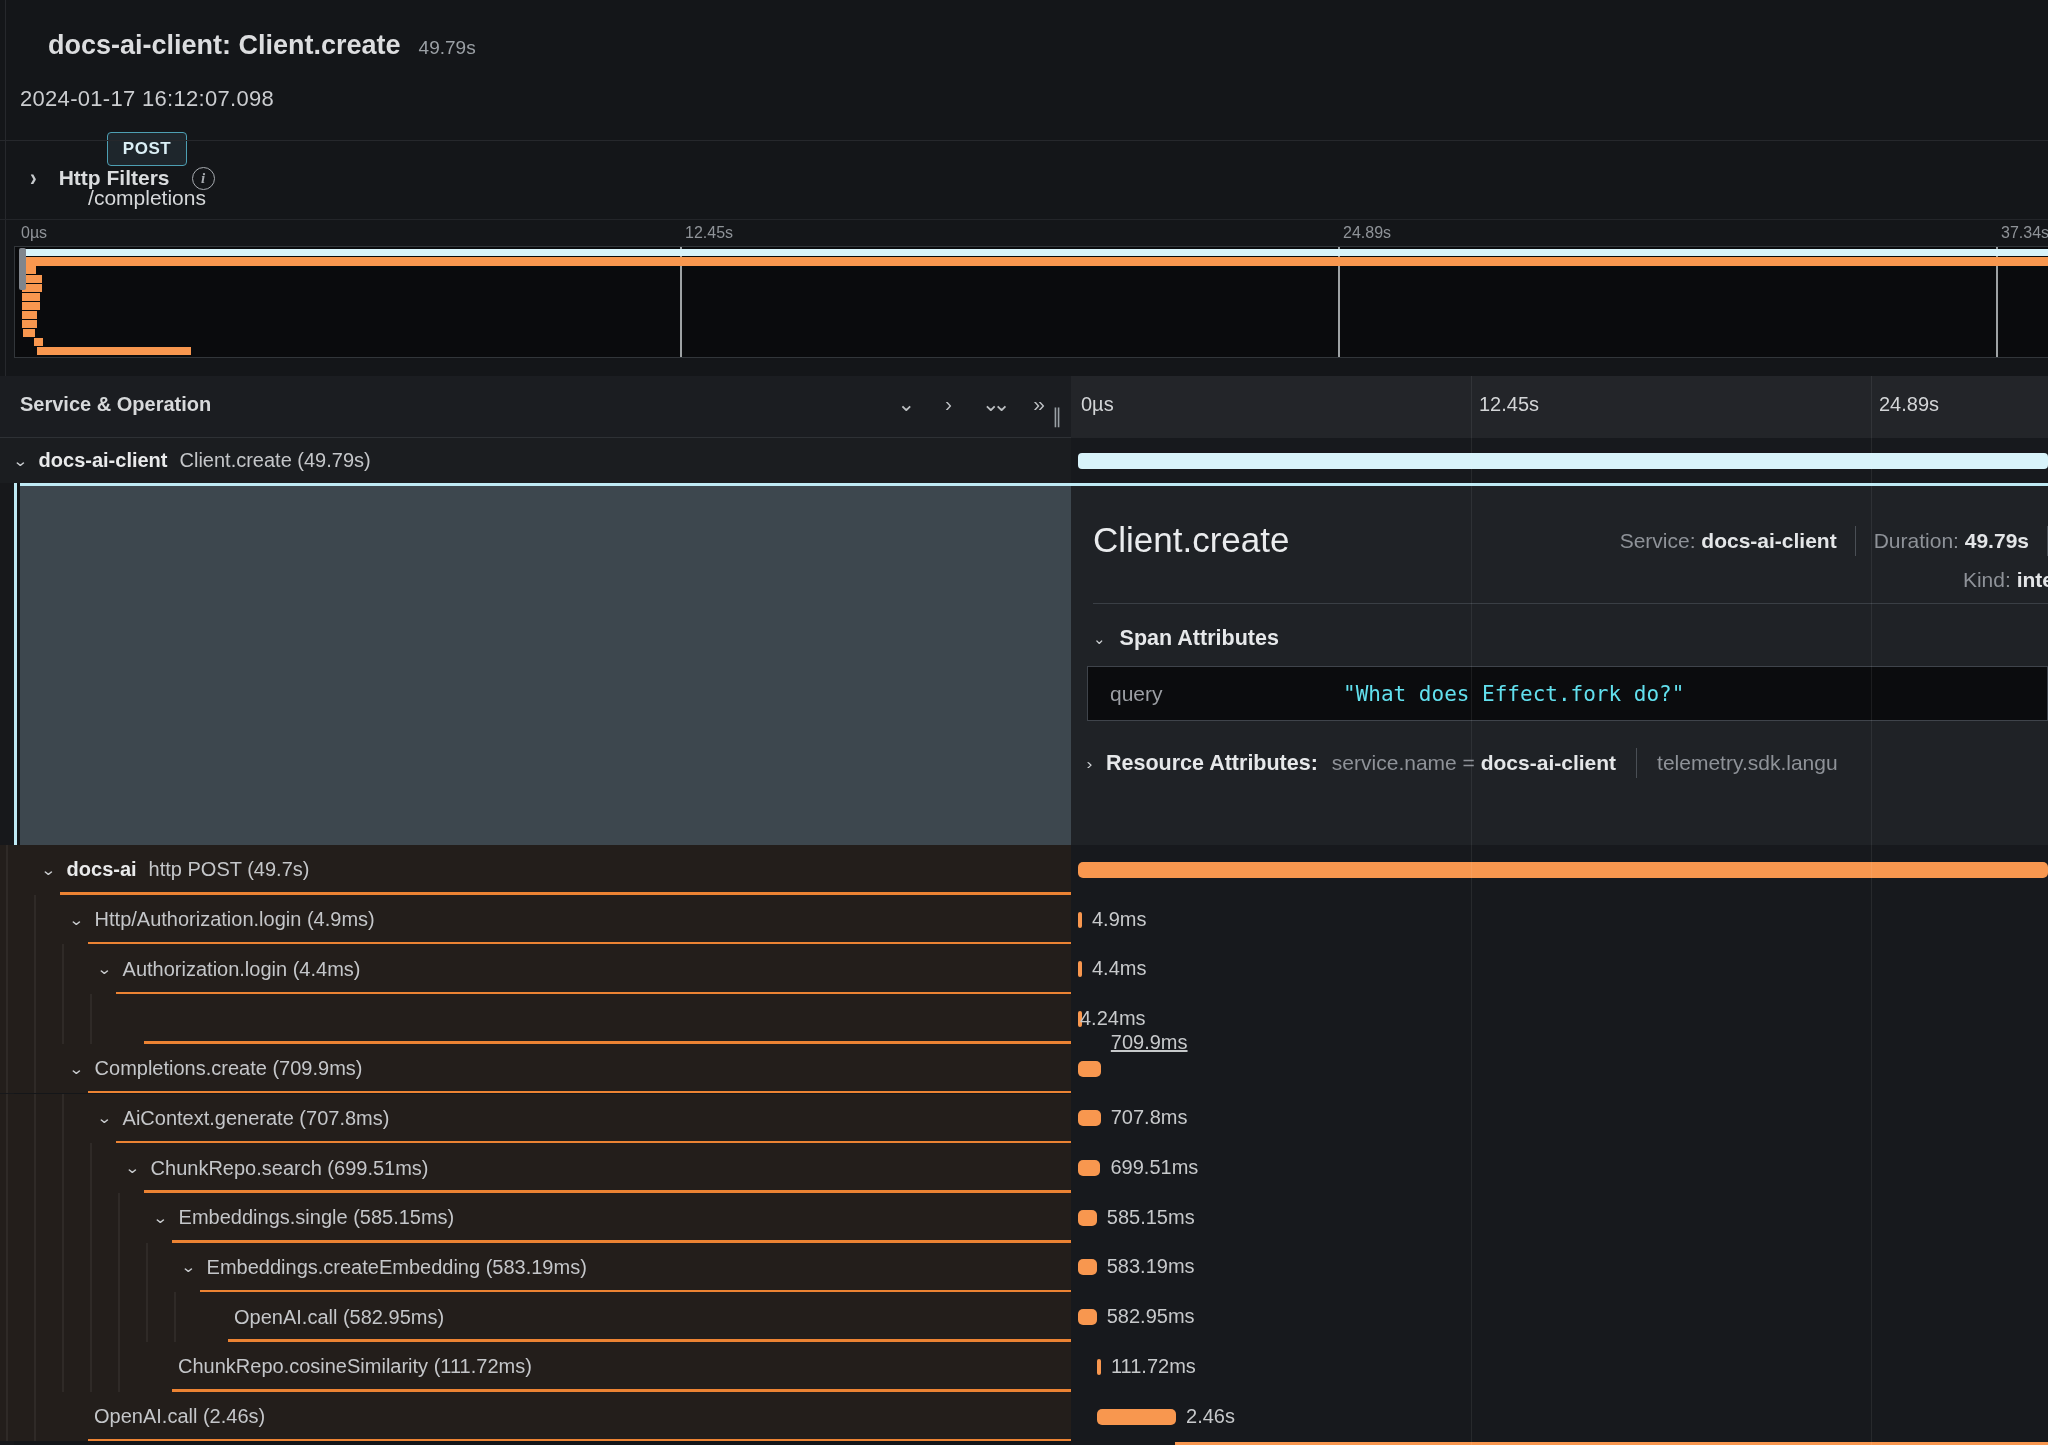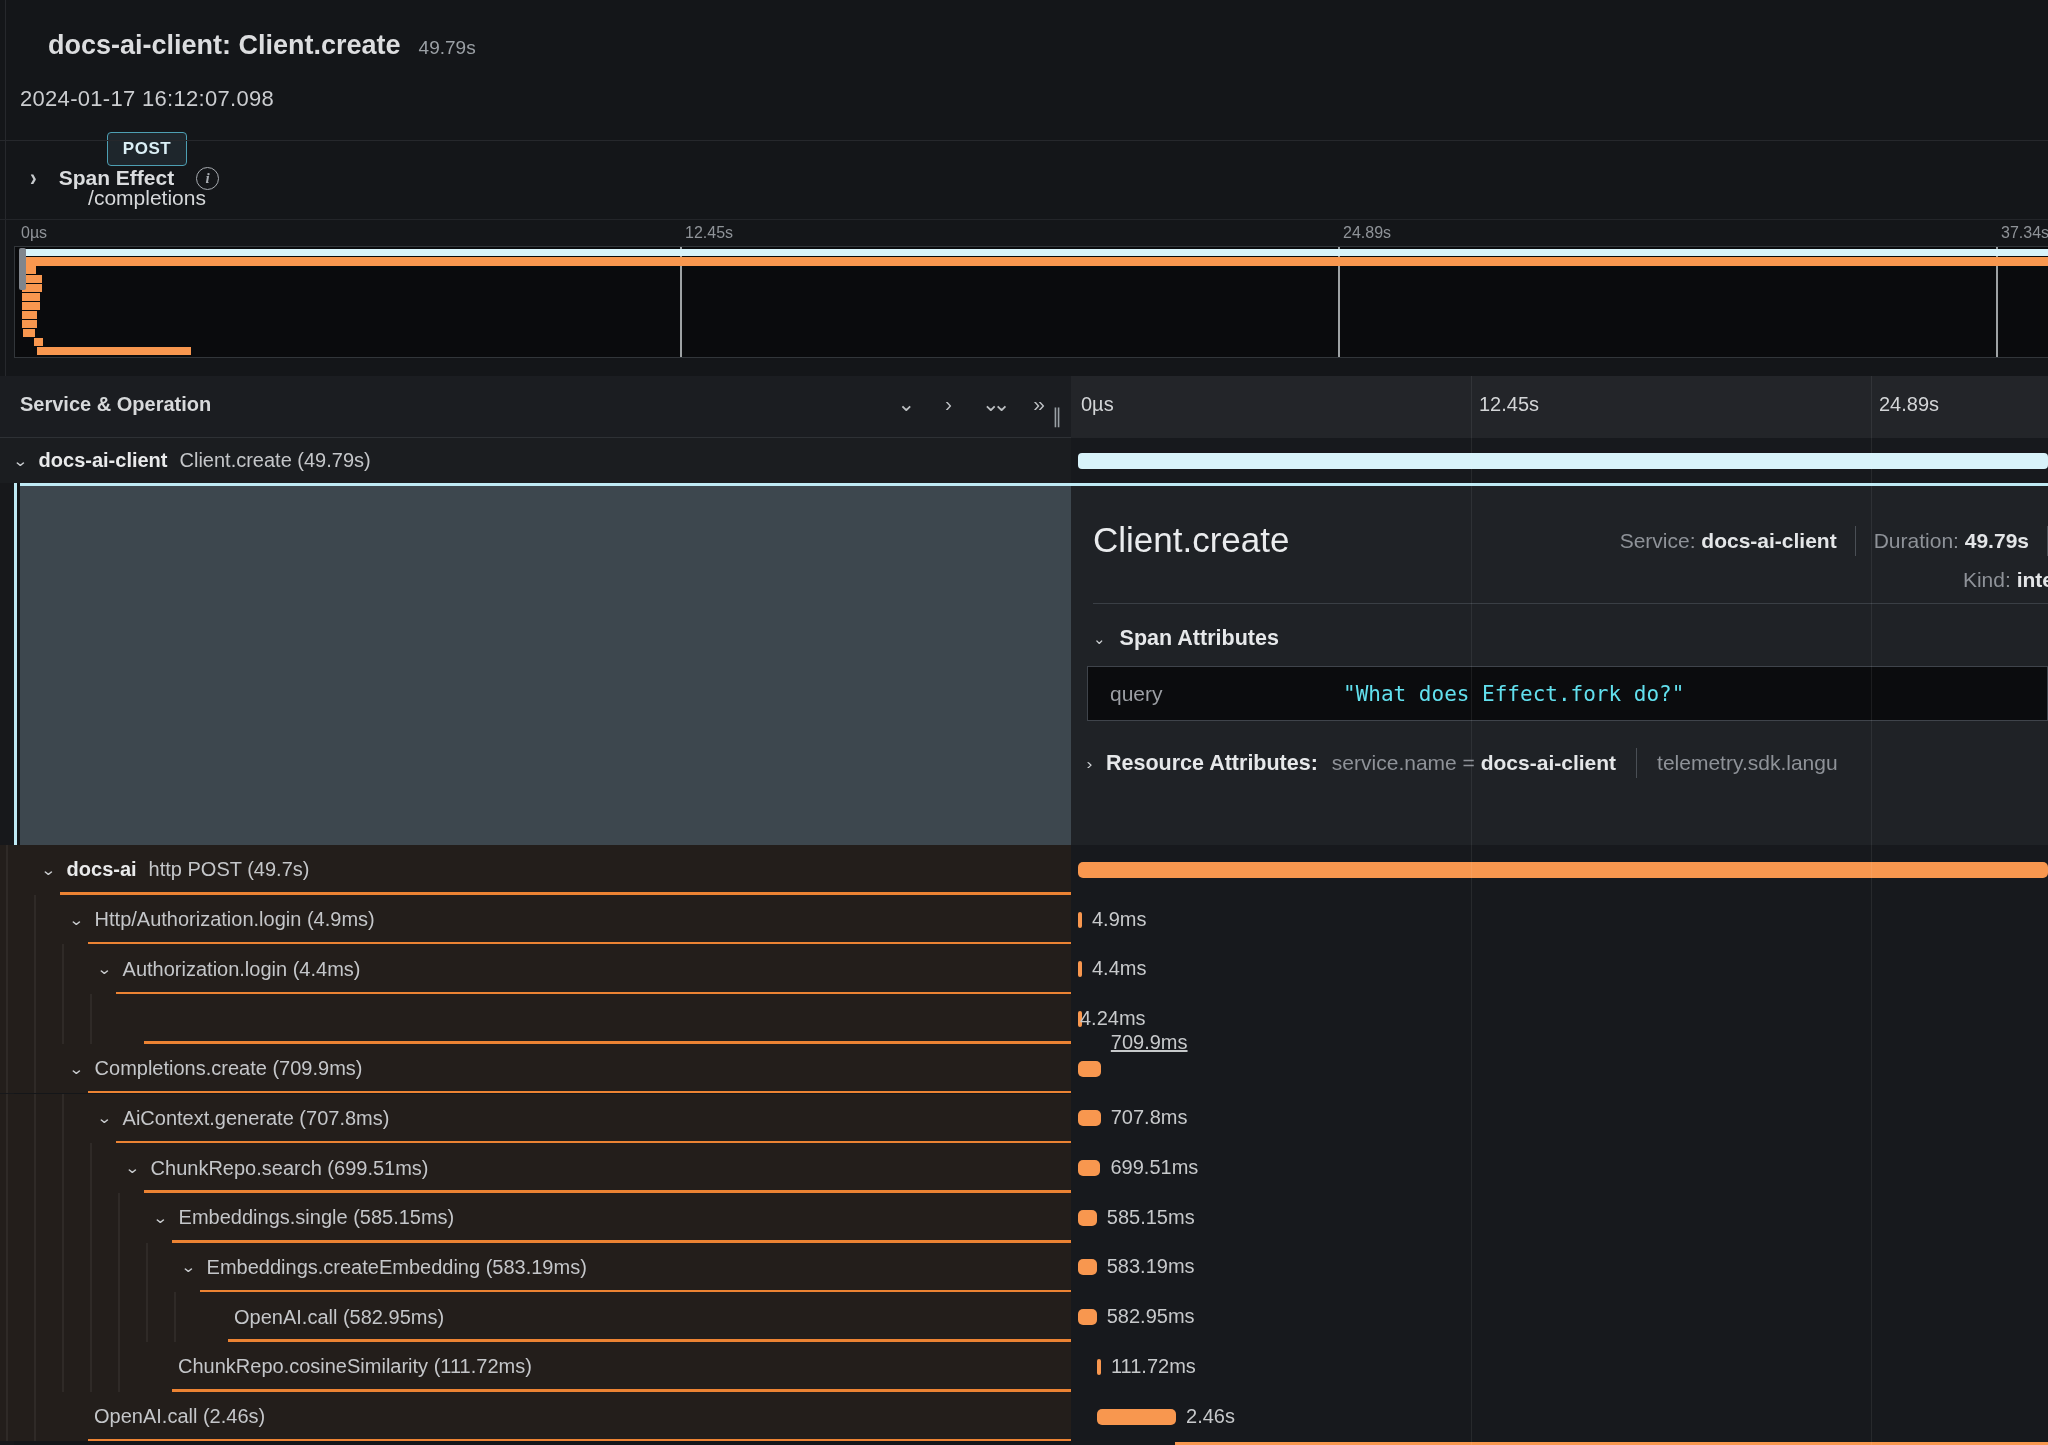--- a/index.html
+++ b/index.html
@@ -103,21 +103,21 @@
   </div>
   <div class="abs sub-row">
     <span class="timestamp">2024-01-17 16:12:07.098</span>
     <span class="method-badge">POST</span>
     <span class="path">/completions</span>
   </div>
   <div class="abs hr" style="top:140px"></div>
 
   <div class="abs filters-row">
     <span class="chev-r">›</span>
-    <span class="filters-label">Span Effect</span>
+    <span class="filters-label">Http Filters</span>
     <span class="info-icon">i</span>
   </div>
   <div class="abs hr" style="top:219px;background:#232529"></div>
 
   <div id="mm-labels"></div>
   <div class="abs" id="minimap">
       <div class="abs mm-grid" style="left: 665px;"></div>
       <div class="abs mm-grid" style="left: 1323px;"></div>
       <div class="abs mm-grid" style="left: 1981px;"></div>
       <div class="abs mm-bar mm-cyan" style="left: 6px; top: 2px; width: 2028px; height: 7px;"></div>

